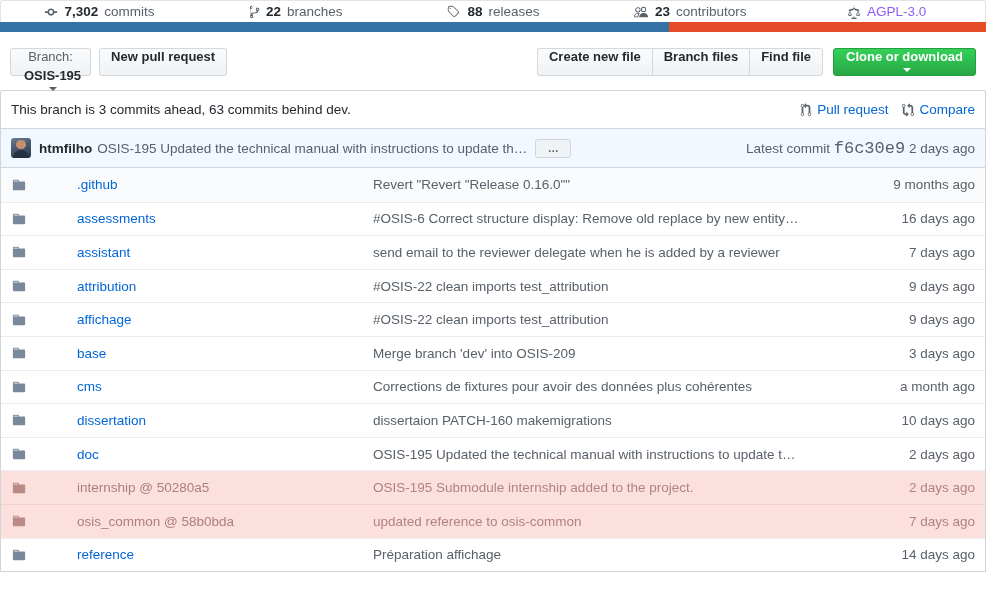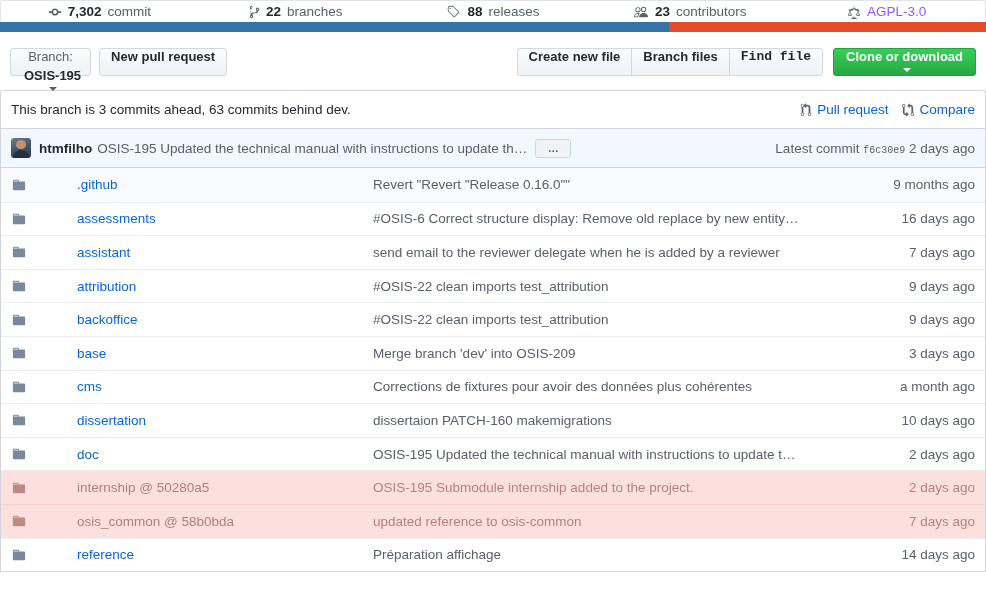--- a/index.html
+++ b/index.html
@@ -117,21 +117,20 @@
   .tb-right { margin-left: auto; display: flex; align-items: center; }
   .btn-group { display: flex; }
   .btn-group .btn {
     border-radius: 0;
     border-right-width: 0;
   }
   .btn-group .btn:first-child { border-radius: 3px 0 0 3px; }
   .btn-group .btn:last-child {
     border-radius: 0 3px 3px 0;
     border-right-width: 1px;
-    font-family: Liberation Mono, monospace;
   }
   .btn-green {
     margin-left: 10px;
     color: #ffffff;
     background-image: linear-gradient(#34d058, #28a745);
     background-color: #2cbe4e;
     border: 1px solid #269f42;
     padding: 0 12px;
   }
 
@@ -234,21 +233,21 @@
     cursor: pointer;
   }
   .commit-meta {
     margin-left: auto;
     color: #586069;
     font-size: 13.5px;
     white-space: nowrap;
   }
   .sha {
     font-family: "Liberation Mono", monospace;
-    font-size: 10px;
+    font-size: 17px;
     color: #586069;
   }
 
   
   .file-table {
     border-left: 1px solid #d1d5da;
     border-right: 1px solid #d1d5da;
     border-bottom: 1px solid #d1d5da;
     box-sizing: border-box;
   }
@@ -316,21 +315,21 @@
 
   <div class="stats-bar">
 
     <div class="stat">
       <span class="ico">
         <svg width="14" height="14" viewBox="0 0 14 16" fill="currentColor">
             <path d="M10.86 7c-.45-1.72-2-3-3.86-3-1.86 0-3.41 1.28-3.86 3H0v2h3.14c.45 1.72 2 3 3.86 3 1.86 0 3.41-1.28 3.86-3H14V7h-3.14zM7 10.2c-1.22 0-2.2-.98-2.2-2.2 0-1.22.98-2.2 2.2-2.2 1.22 0 2.2.98 2.2 2.2 0 1.22-.98 2.2-2.2 2.2z"></path>
           </svg>
       </span>
       <span class="num">7,302</span>
-      <span class="lbl">commit</span>
+      <span class="lbl">commits</span>
     </div>
 
     <div class="stat">
       <span class="ico">
         <svg width="10" height="14" viewBox="0 0 10 16" fill="currentColor">
             <path d="M10 5c0-1.11-.89-2-2-2a1.993 1.993 0 0 0-1 3.72v.3c-.2.41-.47.73-.83.97-.36.24-.74.4-1.17.47-.43.08-.86.12-1.3.12-.44 0-.87.04-1.3.12-.43.08-.81.24-1.17.48-.36.23-.63.55-.83.97V4.72A1.993 1.993 0 0 0 1 1a1.993 1.993 0 0 0-1 3.72v6.56A1.993 1.993 0 0 0 1 15a1.993 1.993 0 0 0 1-3.72v-.3c.2-.42.47-.74.83-.98.36-.23.74-.39 1.17-.47.43-.08.86-.12 1.3-.12.44 0 .87-.04 1.3-.12.43-.08.81-.24 1.17-.48.36-.23.63-.55.83-.97V6.7A1.99 1.99 0 0 0 10 5zM1 2.25c.41 0 .75.34.75.75s-.34.75-.75.75S.25 3.41.25 3 .59 2.25 1 2.25zm0 11.5c-.41 0-.75-.34-.75-.75s.34-.75.75-.75.75.34.75.75-.34.75-.75.75zM8 5.75c-.41 0-.75-.34-.75-.75s.34-.75.75-.75.75.34.75.75-.34.75-.75.75z"></path>
           </svg>
       </span>
       <span class="num">22</span>
       <span class="lbl">branches</span>
@@ -469,21 +468,21 @@
         <div class="cell-name"><a>attribution</a></div>
         <div class="cell-msg">#OSIS-22 clean imports test_attribution</div>
         <div class="cell-age">9 days ago</div>
       </div>
       <div class="file-row">
         <div class="cell-icon">
           <svg width="16" height="14" viewBox="0 0 14 16" fill="currentColor">
             <path d="M13 4H7V3c0-.66-.31-1-1-1H1c-.55 0-1 .45-1 1v10c0 .55.45 1 1 1h12c.55 0 1-.45 1-1V5c0-.55-.45-1-1-1zM6 4H1V3h5v1z"></path>
           </svg>
         </div>
-        <div class="cell-name"><a>backoffice</a></div>
+        <div class="cell-name"><a>affichage</a></div>
         <div class="cell-msg">#OSIS-22 clean imports test_attribution</div>
         <div class="cell-age">9 days ago</div>
       </div>
       <div class="file-row">
         <div class="cell-icon">
           <svg width="16" height="14" viewBox="0 0 14 16" fill="currentColor">
             <path d="M13 4H7V3c0-.66-.31-1-1-1H1c-.55 0-1 .45-1 1v10c0 .55.45 1 1 1h12c.55 0 1-.45 1-1V5c0-.55-.45-1-1-1zM6 4H1V3h5v1z"></path>
           </svg>
         </div>
         <div class="cell-name"><a>base</a></div>

